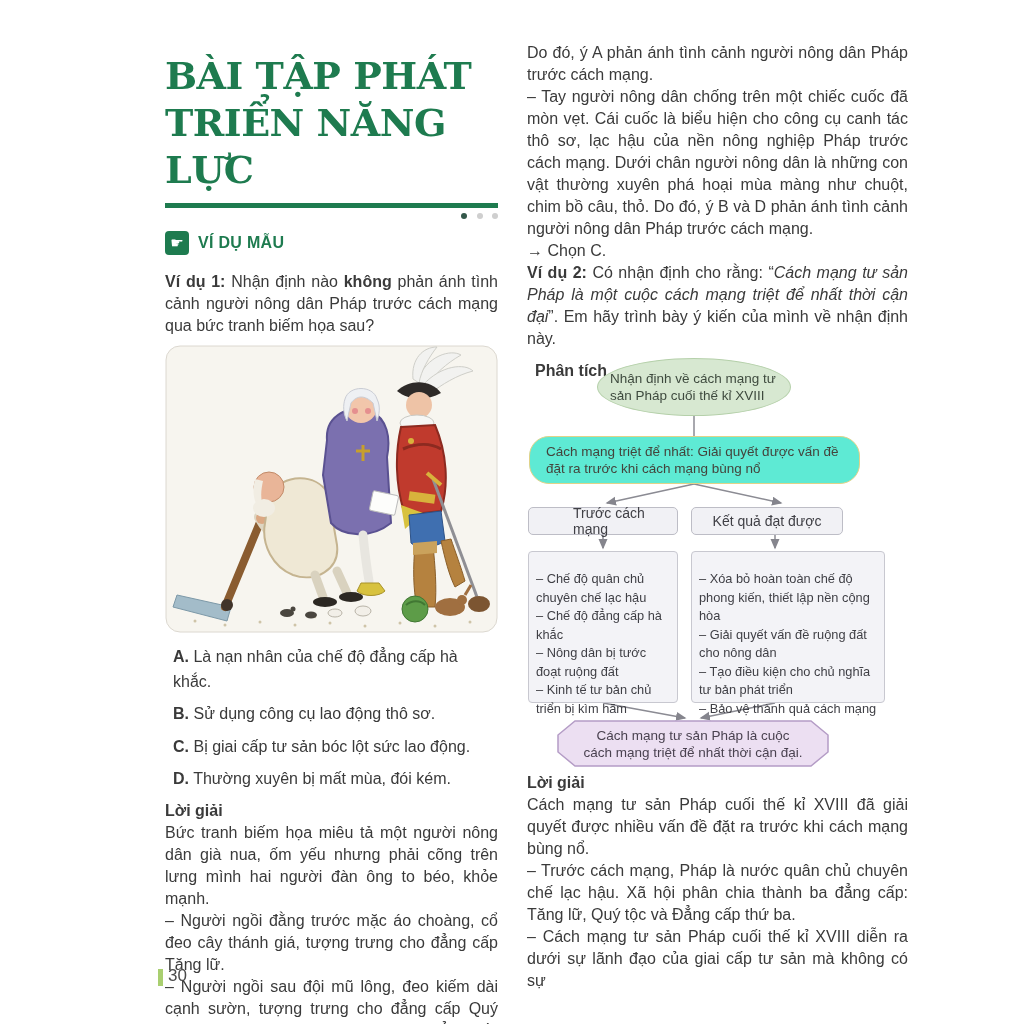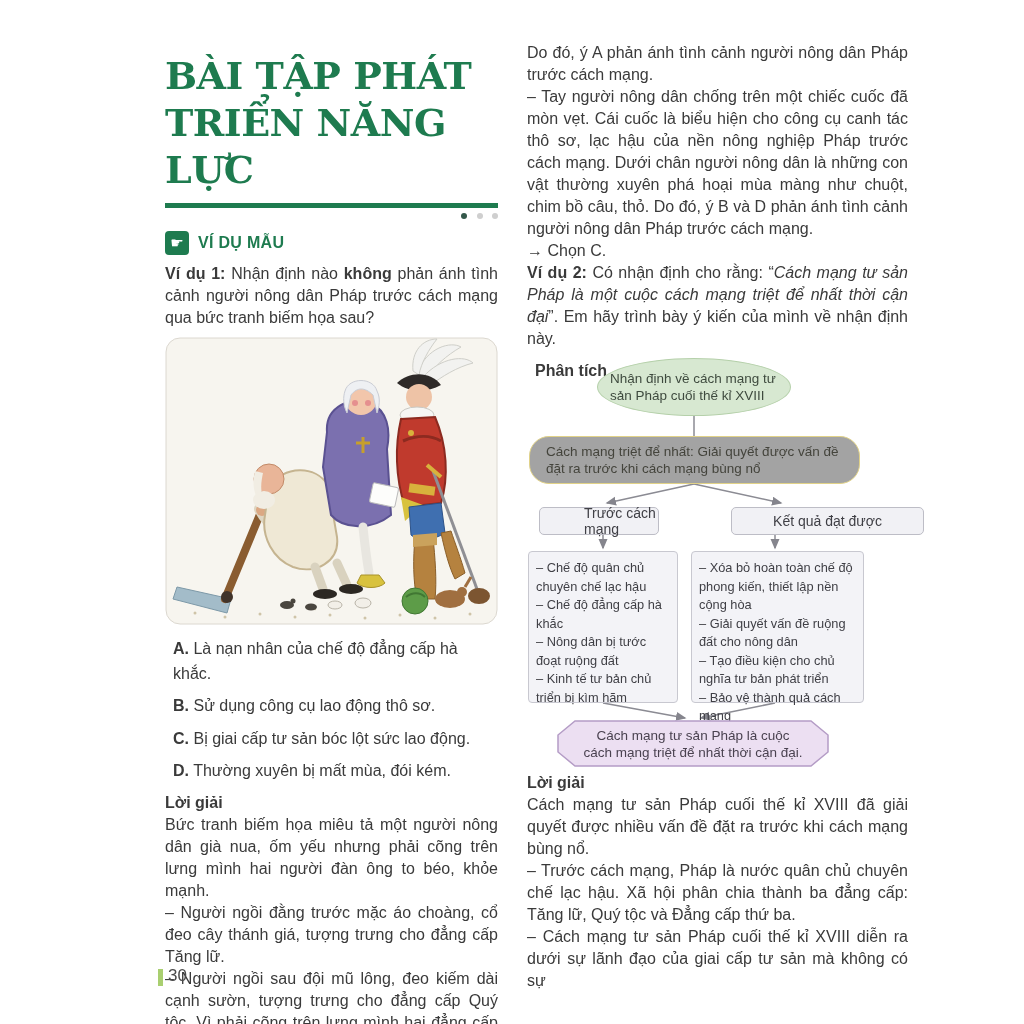--- a/index.html
+++ b/index.html
@@ -21,54 +21,54 @@
   .dot-idle{background:#cfcfcf;}
 
   .badge-row{margin-top:10px;display:flex;align-items:center;gap:9px;}
   .badge-icon{
     width:24px;height:24px;background:#1e7b4f;color:#ffffff;border-radius:4px;
     display:flex;align-items:center;justify-content:center;font-size:15px;
   }
   .badge-label{color:#1e7b4f;font-weight:bold;font-size:16px;letter-spacing:0.3px;}
 
   .jtext{font-size:16px;line-height:22px;text-align:justify;margin:0;}
-  .mt8{margin-top:8px;} .mt14{margin-top:14px;}
+  .mt8{margin-top:16px;} .mt14{margin-top:14px;}
   .bold-head{font-weight:bold;font-size:16px;line-height:22px;margin:0;}
 
   figure.illus{margin:8px 0 0;width:333px;height:288px;}
   figure.illus svg{display:block;width:100%;height:100%;}
 
   .options{margin-top:12px;}
   .opt{font-size:16px;line-height:24.5px;margin:8px;}
 
   .flowchart{position:relative;height:418px;margin-top:4px;}
   .fc-connectors{position:absolute;left:0;top:0;width:381px;height:418px;}
   .fc-label{position:absolute;left:8px;top:8px;font-weight:bold;font-size:16px;}
   .fc-node{box-sizing:border-box;display:flex;align-items:center;justify-content:center;}
   .fc-ellipse{
     position:absolute;left:70px;top:4px;width:194px;height:58px;
     background:#d7e8d1;border:1px solid #b5d0aa;border-radius:50%;
     font-size:13.5px;line-height:17px;padding:0 12px;color:#3e4a3e;
   }
   .fc-yellow{
     position:absolute;left:2px;top:82px;width:331px;height:48px;
-    background:#a3a3a3;border:1px solid #e1d288;border-radius:20px;
+    background:#5eead4;border:1px solid #e1d288;border-radius:20px;
     font-size:13.5px;line-height:17px;padding:0 16px;color:#44443c;
   }
   .fc-header{
     position:absolute;top:153px;height:28px;background:#f1f1f5;border:1px solid #bdbdc6;
     border-radius:5px;font-size:14px;color:#3f3f45;
   }
-  .fc-h1{left:12px;width:120px;padding-left:44px;} .fc-h2{left:164px;width:193px;margin-left:40px;}
+  .fc-h1{left:1px;width:150px;padding-left:44px;} .fc-h2{left:164px;width:152px;}
   .fc-list{
     position:absolute;top:197px;height:152px;background:#f3f3f7;border:1px solid #c8c8d0;
-    border-radius:4px;font-size:12.8px;line-height:18.5px;padding:7px 7px;box-sizing:border-box;
+    border-radius:4px;font-size:12.8px;line-height:18.5px;padding:18px 7px;box-sizing:border-box;
     color:#3f3f45;text-align:left;
   }
-  .fc-l1{left:1px;width:150px;} .fc-l2{left:164px;width:173px;}
+  .fc-l1{left:1px;width:150px;} .fc-l2{left:164px;width:194px;}
   .fc-purple{position:absolute;left:30px;top:366px;width:272px;height:47px;}
   .fc-purple svg{position:absolute;left:0;top:0;width:272px;height:47px;}
   .fc-ptext{
     position:absolute;left:0;top:0;right:0;bottom:0;display:flex;align-items:center;justify-content:center;
     text-align:center;font-size:13.5px;line-height:17px;color:#4a4250;padding:0 26px;
   }
 
   .page-num{position:absolute;left:158px;top:966px;display:flex;align-items:flex-end;gap:5px;
     font-size:17px;color:#4a4a4a;}
   .pn-bar{width:5px;height:17px;background:#a9cf70;}

